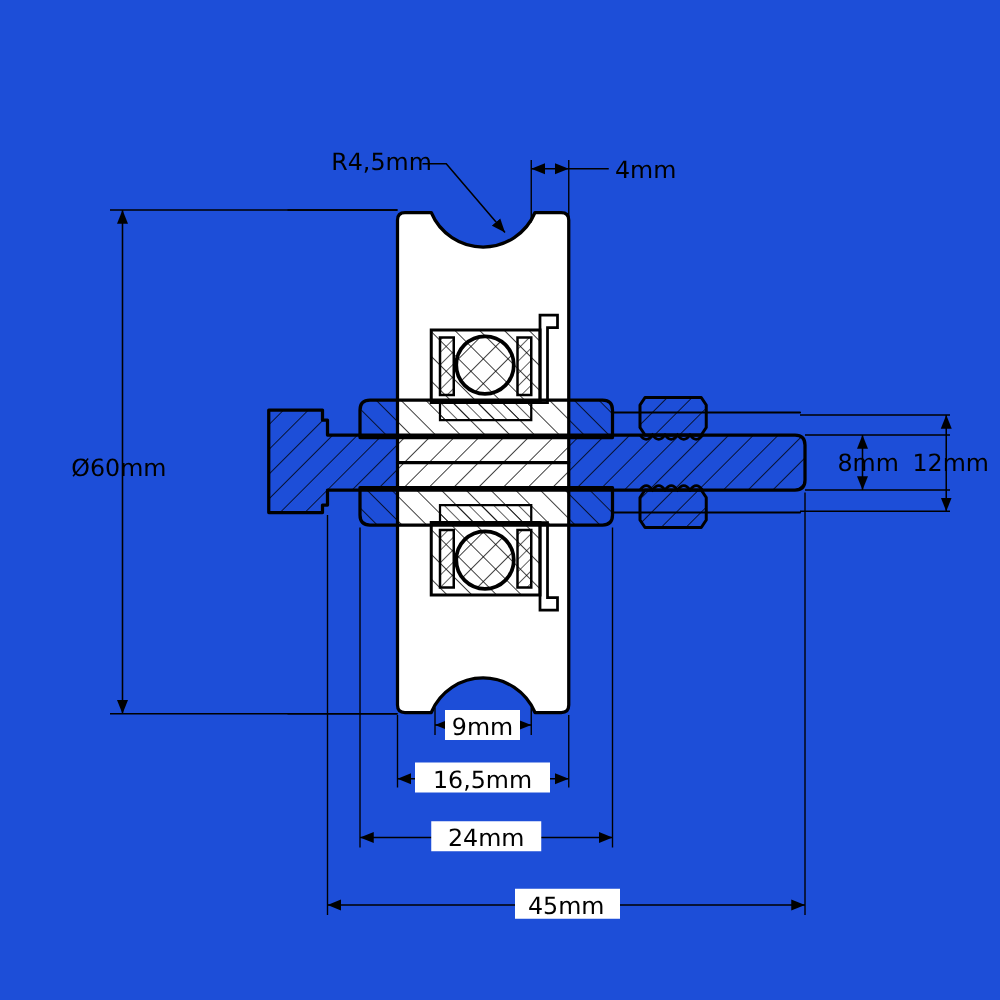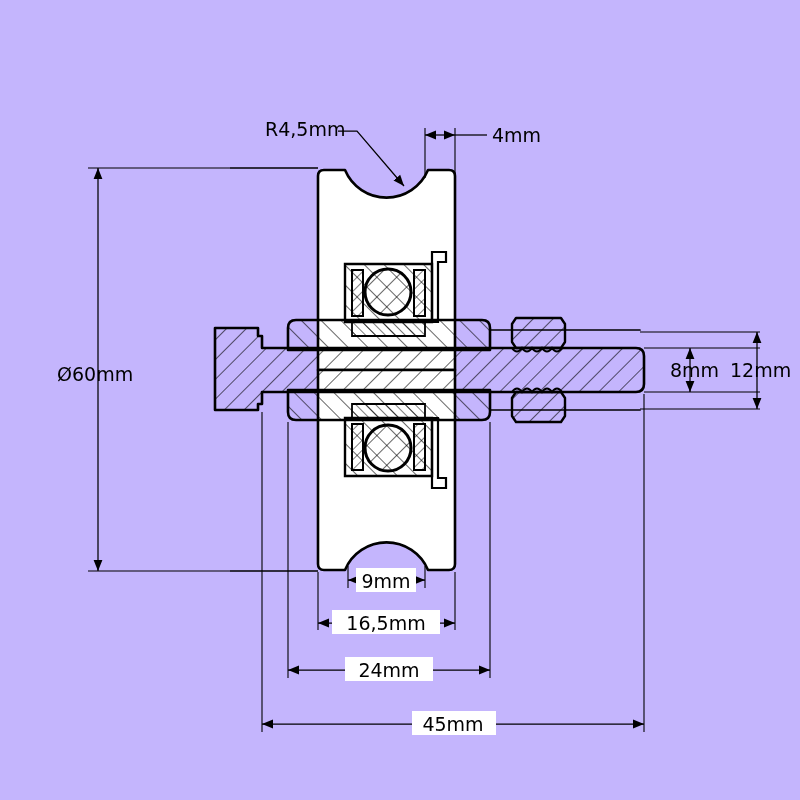--- a/index.html
+++ b/index.html
@@ -11,21 +11,21 @@
   body {
     width: 800px;
     height: 800px;
     overflow: hidden;
     font-family: "DejaVu Sans", sans-serif;
   }
   #drawing-root {
     position: relative;
     width: 800px;
     height: 800px;
-    background: #c4b5fd;
+    background: #1d4ed8;
   }
   svg#drawing {
     display: block;
     width: 800px;
     height: 800px;
   }
   .dim-text {
     font-family: "DejaVu Sans", sans-serif;
     font-size: 19px;
     fill: #000000;

